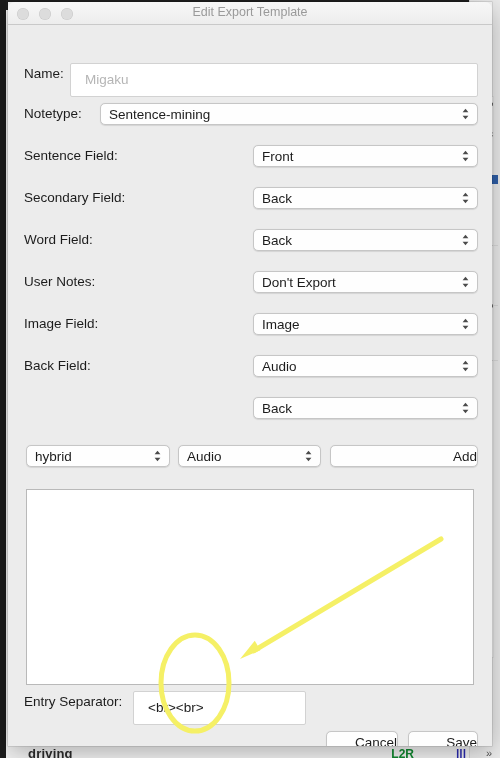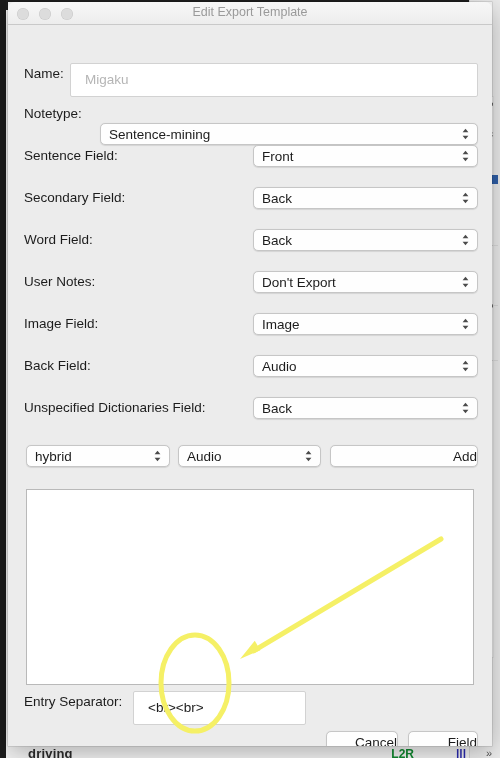--- a/index.html
+++ b/index.html
@@ -287,21 +287,21 @@
 
     <div class="body">
 
       <div class="row" style="top:38px">
         <span class="lbl">Name:</span>
         <div class="txt-input placeholder" style="left:62px; width:408px;">Migaku</div>
       </div>
 
       <div class="row" style="top:78px">
         <span class="lbl">Notetype:</span>
-        <div class="popup" style="left:92px; width:378px;margin-top:20px;">
+        <div class="popup" style="left:92px; width:378px;">
           <span>Sentence-mining</span>
           <svg class="chev" viewBox="0 0 9 13">
             <path d="M4.5 1.2 L7.4 4.8 L1.6 4.8 Z" fill="#4a4a4a"></path>
             <path d="M4.5 11.8 L7.4 8.2 L1.6 8.2 Z" fill="#4a4a4a"></path>
           </svg>
         </div>
       </div>
 
       <div class="row" style="top:120px">
         <span class="lbl">Sentence Field:</span>
@@ -363,21 +363,20 @@
         <div class="popup" style="left:245px; width:225px;">
           <span>Audio</span>
           <svg class="chev" viewBox="0 0 9 13">
             <path d="M4.5 1.2 L7.4 4.8 L1.6 4.8 Z" fill="#4a4a4a"></path>
             <path d="M4.5 11.8 L7.4 8.2 L1.6 8.2 Z" fill="#4a4a4a"></path>
           </svg>
         </div>
       </div>
 
       <div class="row" style="top:372px">
-        <span class="lbl">Unspecified Dictionaries Field:</span>
         <div class="popup" style="left:245px; width:225px;">
           <span>Back</span>
           <svg class="chev" viewBox="0 0 9 13">
             <path d="M4.5 1.2 L7.4 4.8 L1.6 4.8 Z" fill="#4a4a4a"></path>
             <path d="M4.5 11.8 L7.4 8.2 L1.6 8.2 Z" fill="#4a4a4a"></path>
           </svg>
         </div>
       </div>
 
       <div class="row" style="top:420px">
@@ -405,21 +404,21 @@
       <div class="row" style="top:666px">
         <span class="lbl">Entry Separator:</span>
         <div class="txt-input" style="left:125px; width:173px;">&lt;br&gt;&lt;br&gt;</div>
       </div>
 
       <div class="row" style="top:706px">
         <div class="btn" style="left:318px; width:72px;">
           <span>Cancel</span>
         </div>
         <div class="btn" style="left:400px; width:70px;">
-          <span>Field</span>
+          <span>Save</span>
         </div>
       </div>
 
     </div>
   </div>
 
   <svg class="annot" viewBox="0 0 500 758">
     <g id="annot-g">
       <line id="annot-arrow-line" x1="441" y1="539" x2="253.7379457904366" y2="650.7982413191422" stroke="#f5f066" stroke-width="5" stroke-linecap="round"></line>
       <polygon id="annot-arrow-head" points="240,659 254.7887961214215,640.8536089186023 260.32498323100043,650.126722327147" fill="#f5f066"></polygon>

